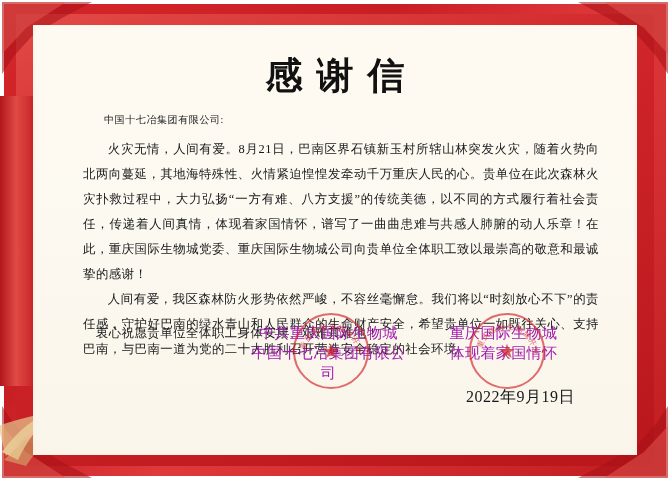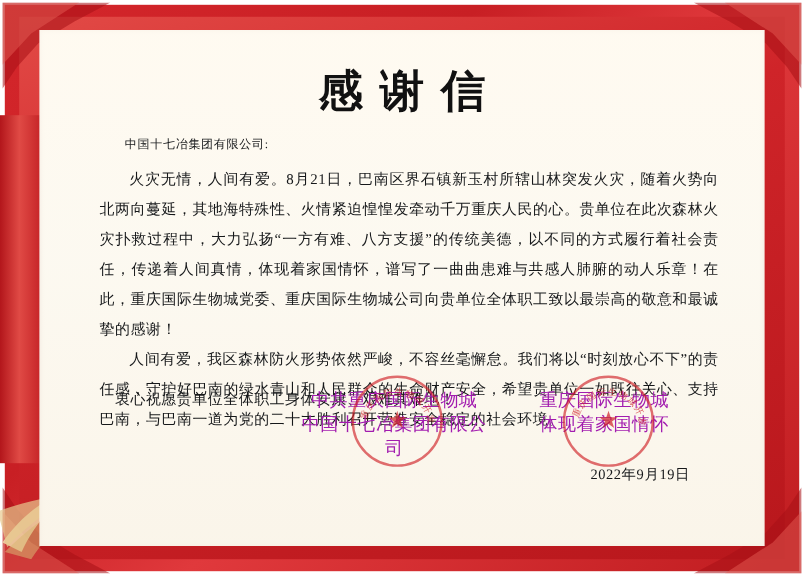--- a/index.html
+++ b/index.html
@@ -159,21 +159,21 @@
     letter-spacing: 0.4px;
     font-family: Liberation Mono, monospace;
   }
   .signer.left { left: 0; }
   .signer.right { right: 0; text-align: center; }
 
   .sign-date {
     position: absolute;
     right: 6px;
     top: 62px;
-    font-size: 12px;
+    font-size: 16px;
     color: #16181a;
     letter-spacing: 0.5px;
   }
 
   
   .seal {
     position: absolute;
     width: 72px;
     height: 72px;
     border-radius: 50%;

